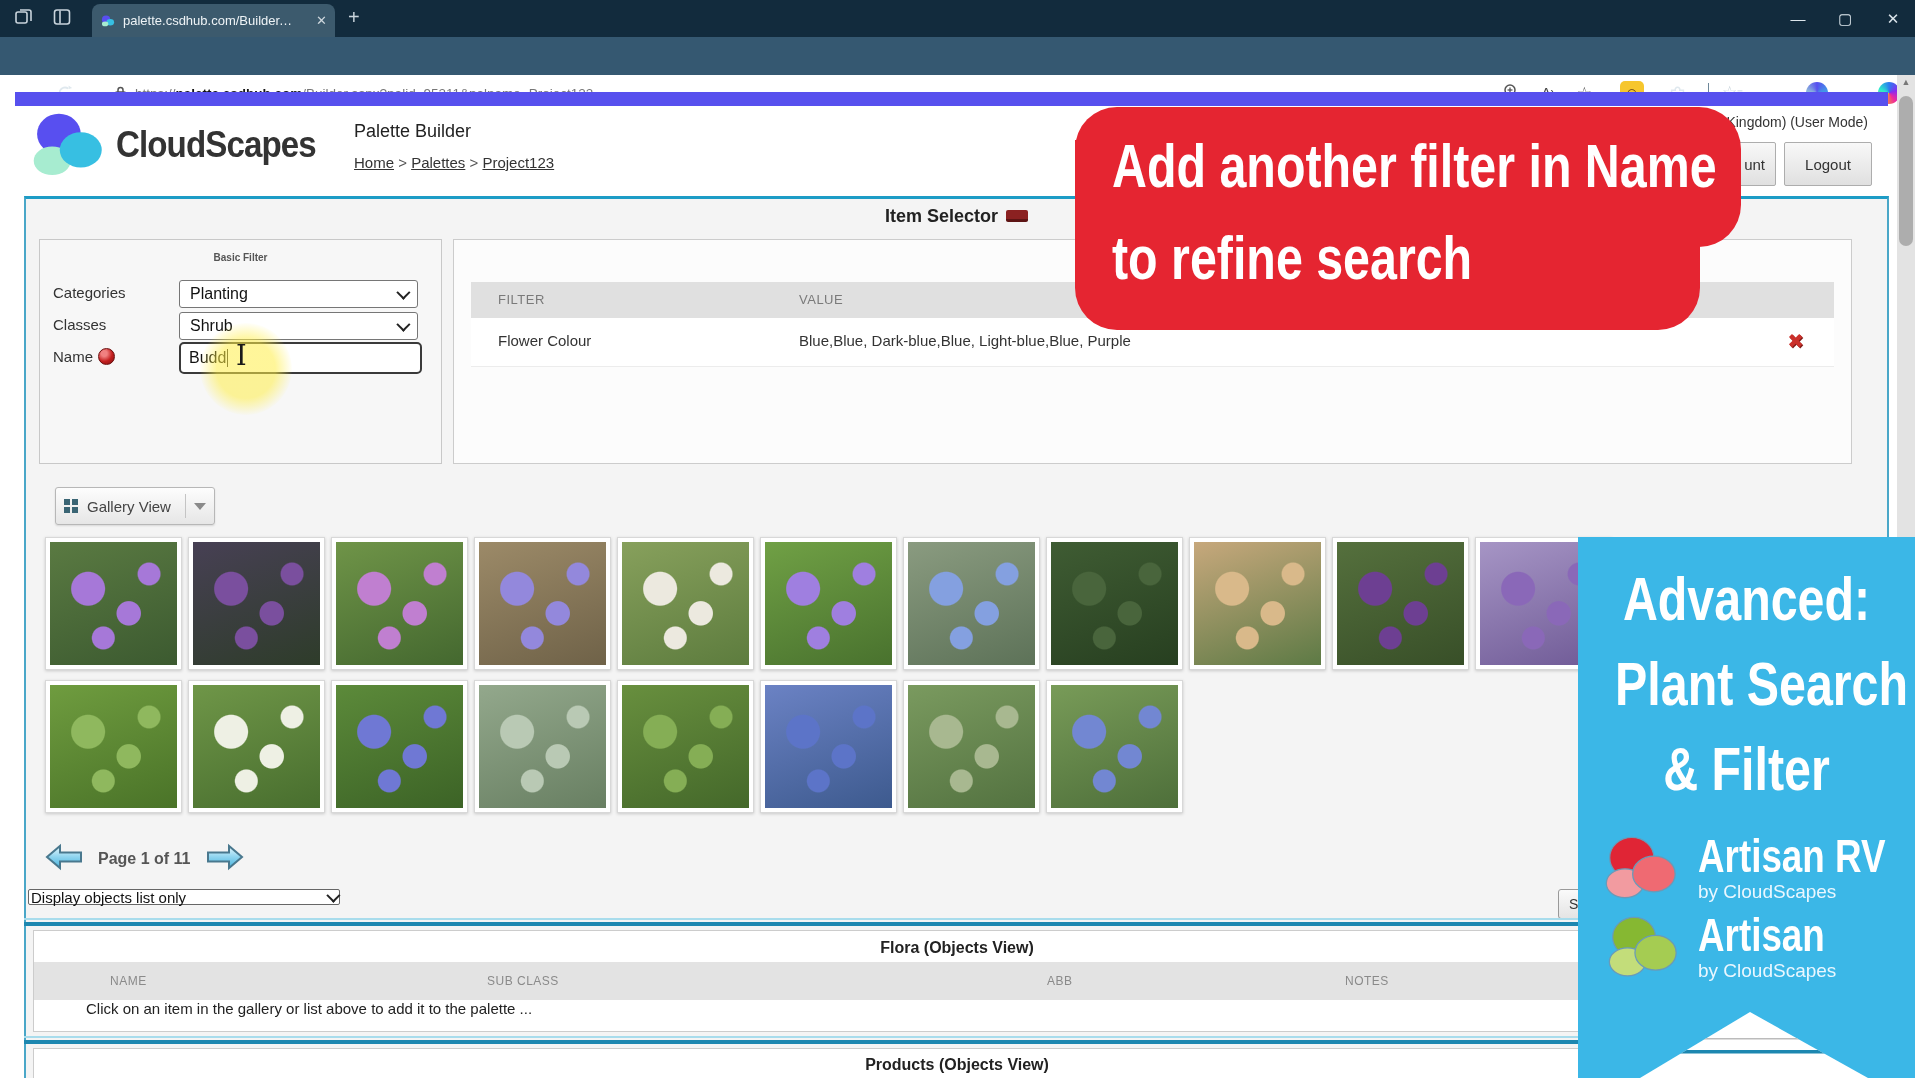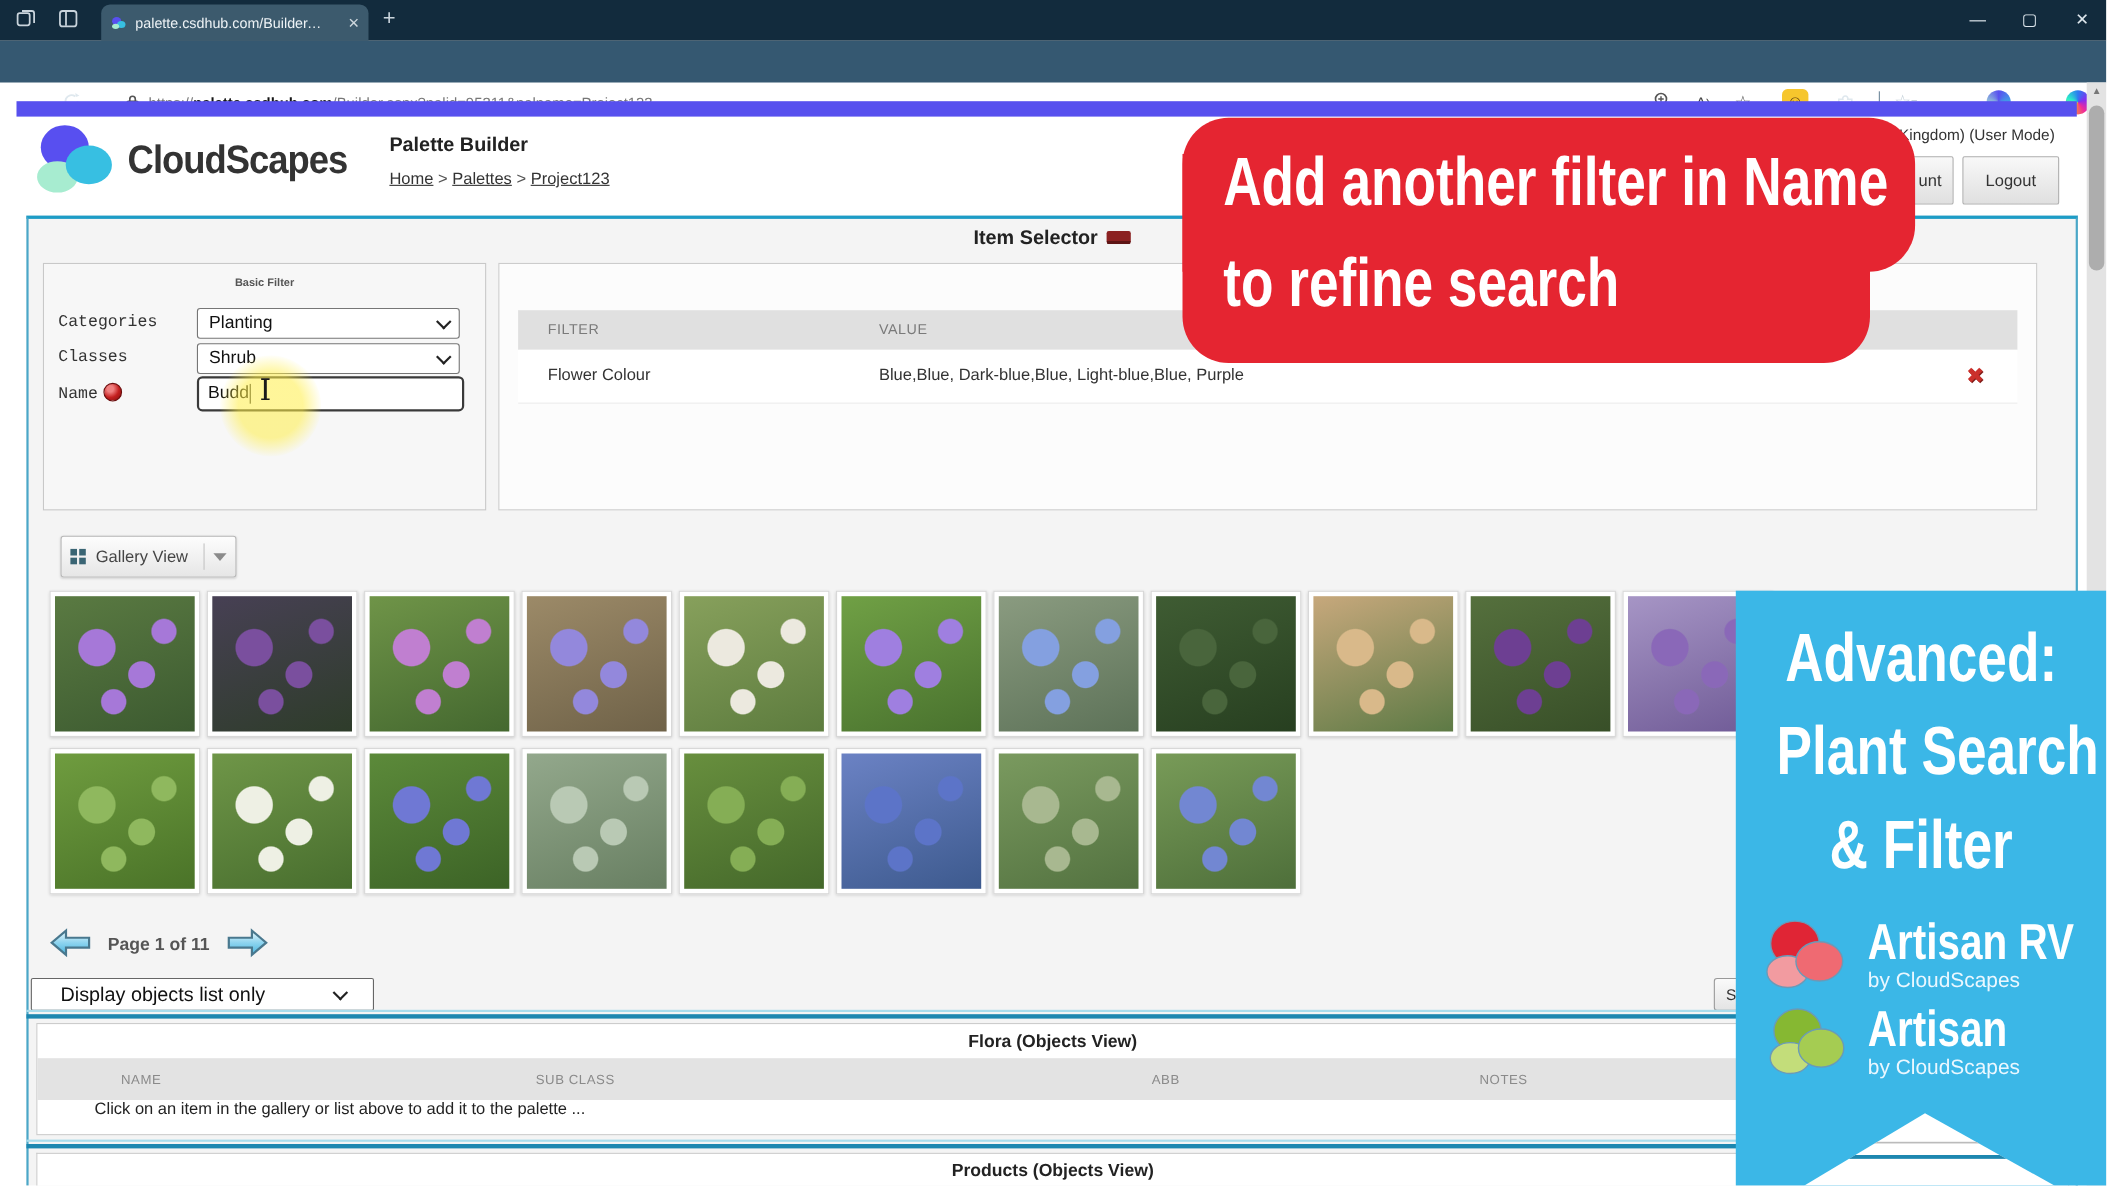--- a/index.html
+++ b/index.html
@@ -29,36 +29,36 @@
             display:flex;align-items:center;justify-content:center;gap:6px;box-sizing:border-box;}
   #workpill span{color:#fff;font-size:13.5px;font-weight:bold;}
   .avatar{width:22px;height:22px;border-radius:50%;
           background:conic-gradient(#584ff0,#37bfe2,#a7ecd0,#584ff0);}
   .copilot{left:1878px;top:45px;width:22px;height:22px;border-radius:50%;
            background:conic-gradient(#2b7cf0,#8a2bf0,#f02b9a,#f0a22b,#2bf0c8,#2b7cf0);}
   
   #purplebar{left:15px;top:92px;width:1873px;height:14px;background:#5750ee;}
   #brand{left:116px;top:124px;font-size:36px;font-weight:bold;color:#333;letter-spacing:-1px;
          transform:scaleX(.92);transform-origin:left center;}
-  #apptitle{left:354px;top:121px;font-size:18px;font-weight:bold;color:#222;}
+  #apptitle{left:354px;top:121px;font-size:18px;font-weight:normal;color:#222;}
   #breadcrumb{left:354px;top:154px;font-size:15px;color:#555;}
   #breadcrumb a{color:#333;text-decoration:underline;}
   #userinfo{top:114px;right:47px;font-size:14px;color:#333;}
   .hdrbtn{top:142px;height:44px;background:linear-gradient(#f8f8f8,#e0e0e0);border:1px solid #adadad;
           border-radius:2px;font-size:15px;color:#333;display:flex;align-items:center;justify-content:center;box-sizing:border-box;}
   
   #mainbox{left:24px;top:196px;width:1865px;height:882px;background:#f4f4f4;box-sizing:border-box;
            border-top:3px solid #1d9cc6;border-left:2px solid #4aa7c8;border-right:2px solid #4aa7c8;}
   #itemselector{left:24px;top:204px;width:1865px;height:24px;display:flex;align-items:center;justify-content:center;gap:8px;}
   #itemselector span{font-size:18px;font-weight:bold;color:#222;}
   .flagicon{width:22px;height:12px;background:#8b2121;border-radius:2px;border-bottom:3px solid #5d1414;box-sizing:border-box;}
   
   #basicfilter{left:39px;top:239px;width:403px;height:225px;background:#f7f7f7;border:1px solid #c8c8c8;box-sizing:border-box;}
   #bf-title{left:0;top:12px;width:100%;text-align:center;font-size:10px;font-weight:bold;color:#555;}
-  .bf-label{left:13px;font-size:15px;color:#333;font-family:Liberation Mono, monospace;}
+  .bf-label{left:13px;font-size:15px;color:#333;}
   .sel{left:139px;width:239px;height:28px;background:#fff;border:1px solid #767676;border-radius:3px;
        display:flex;align-items:center;box-sizing:border-box;padding:0 10px;font-size:16px;color:#111;}
   .chev{margin-left:auto;width:8px;height:8px;border-right:2px solid #222;border-bottom:2px solid #222;
         transform:rotate(45deg) translateY(-2px);}
   #nameinput{left:139px;top:102px;width:243px;height:32px;background:#fff;border:2px solid #3a3a3a;border-radius:5px;
              box-sizing:border-box;font-size:16px;color:#111;display:flex;align-items:center;padding:0 8px;}
   .caret{display:inline-block;width:1px;height:18px;background:#222;margin-left:1px;}
   #nameicon{width:17px;height:17px;border-radius:50%;display:inline-block;vertical-align:-3px;margin-left:5px;
             background:radial-gradient(circle at 35% 30%,#f08080 0 20%,#c41f1f 55%,#7c1010 100%);border:1px solid #6b0d0d;box-sizing:border-box;}
   #clickglow{left:200px;top:323px;width:92px;height:92px;border-radius:50%;
@@ -85,22 +85,22 @@
   .galrow{display:flex;gap:6px;}
   #galrow1{left:45px;top:537px;}
   #galrow2{left:45px;top:680px;}
   .thumb{width:137px;height:133px;background:#fff;border:1px solid #d8d8d8;box-sizing:border-box;
          padding:4px;box-shadow:0 1px 3px rgba(0,0,0,.18);}
   .thumb-img{width:100%;height:100%;}
   
   #pager{left:44px;top:843px;display:flex;align-items:center;gap:14px;}
   #pager b{font-size:16px;color:#555;}
   
-  #dispsel{left:28px;top:889px;width:312px;height:30px;background:#fff;border:1px solid #666;border-radius:2px;
-           display:flex;align-items:center;box-sizing:border-box;padding:0 26px;font-size:18px;color:#111;}
+  #dispsel{left:28px;top:889px;width:312px;height:16px;background:#fff;border:1px solid #666;border-radius:2px;
+           display:flex;align-items:center;box-sizing:border-box;padding:0 2px;font-size:15px;color:#111;}
   #sebtn{left:1558px;top:889px;width:80px;height:30px;background:linear-gradient(#fafafa,#e4e4e4);border:1px solid #999;
          border-radius:3px;font-size:14px;color:#333;display:flex;align-items:center;box-sizing:border-box;padding-left:10px;}
   .tealline-a{background:#a8dcec;height:2px;}
   .tealline-b{background:#1d87b0;height:4px;}
   .objbox{left:33px;width:1848px;background:#fff;border:1px solid #ccc;box-sizing:border-box;}
   .objtitle{width:100%;text-align:center;font-size:16px;font-weight:bold;color:#222;}
   #florahead{left:34px;top:962px;width:1846px;height:38px;background:#e3e3e3;}
   .flora-col{top:974px;font-size:12px;color:#8a8a8a;letter-spacing:.5px;}
   #floraempty{left:86px;top:1000px;font-size:15px;color:#222;}
   

